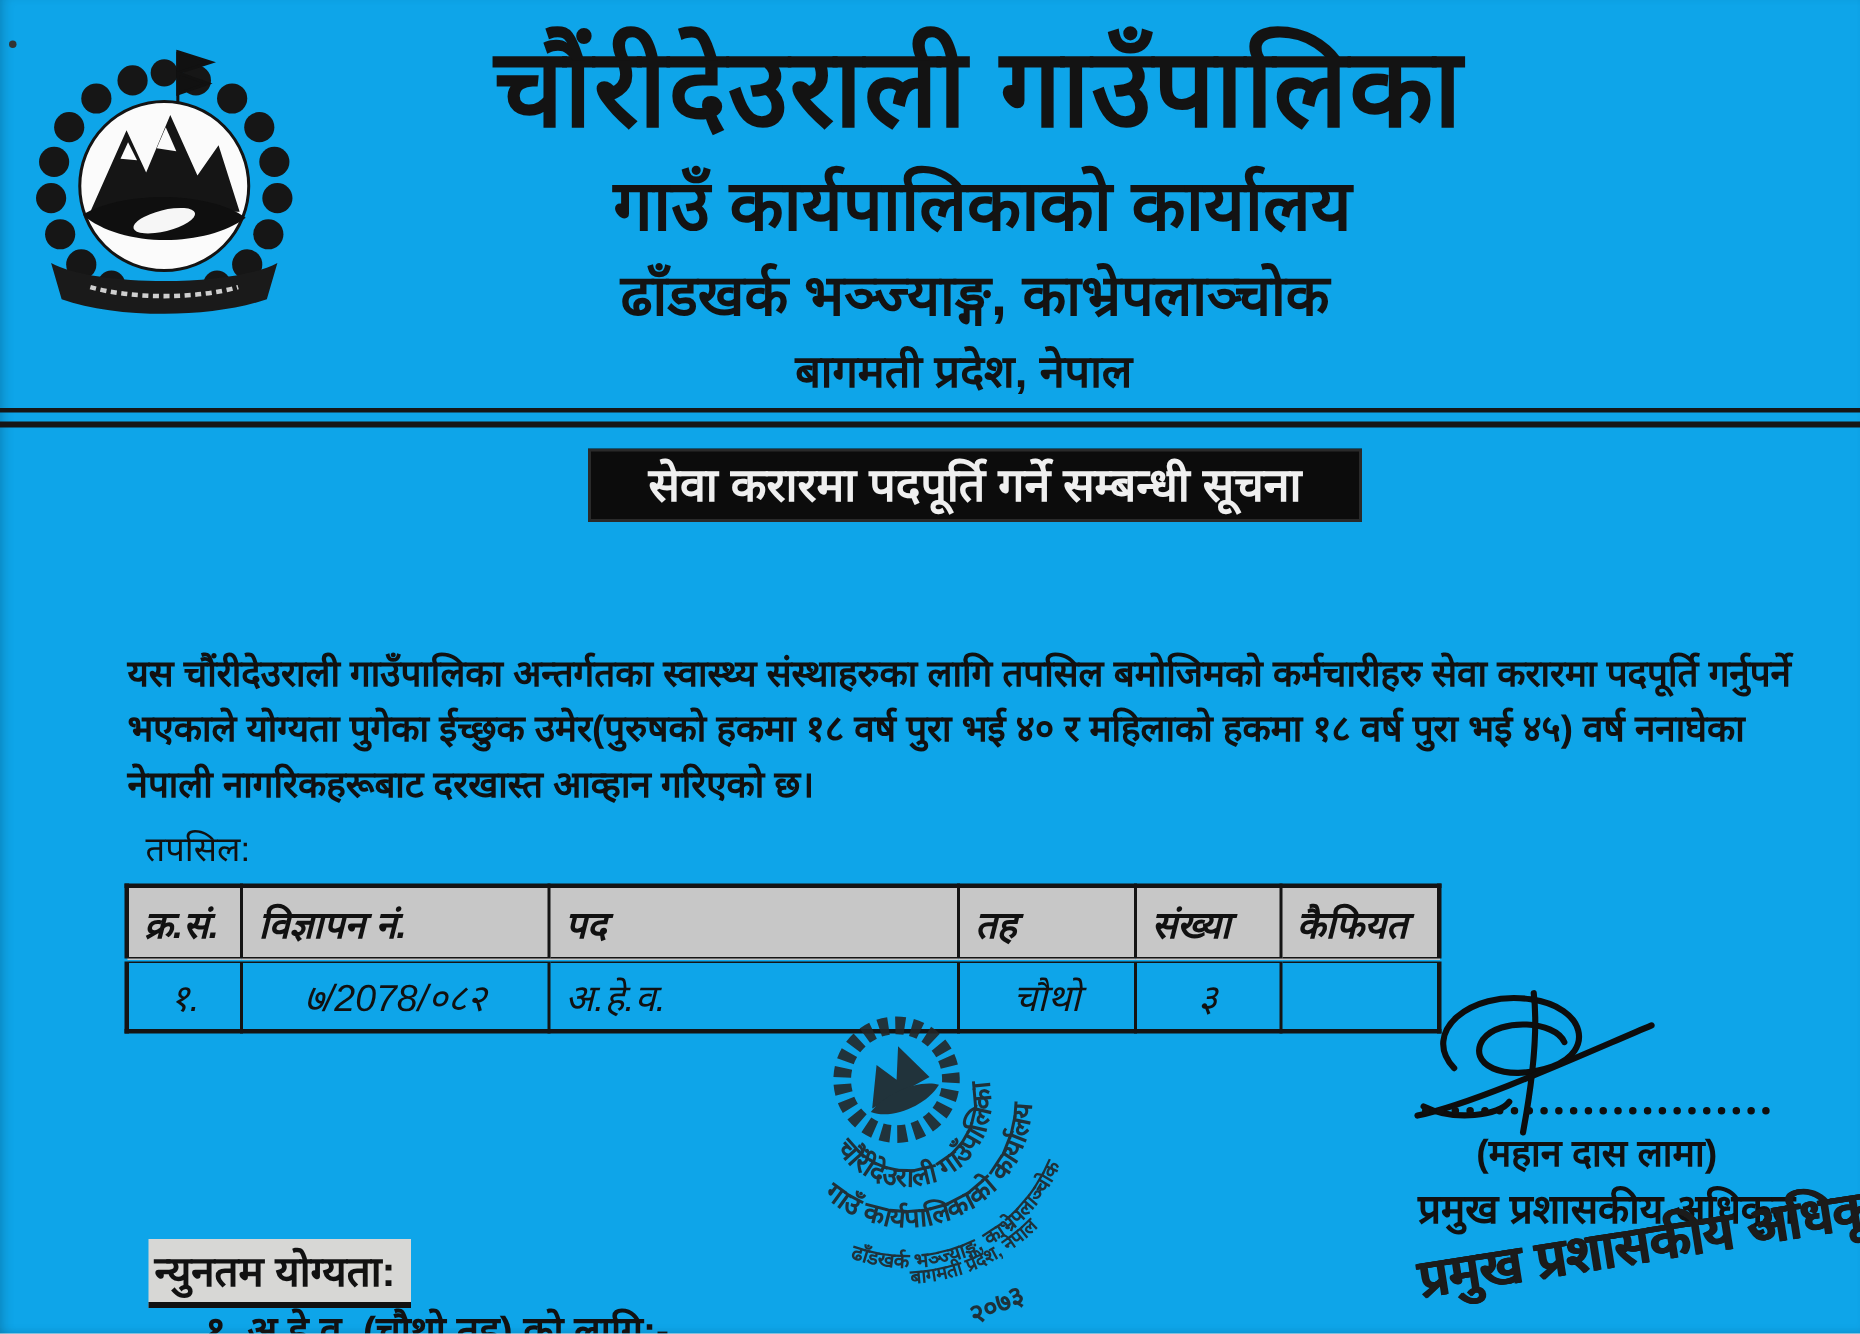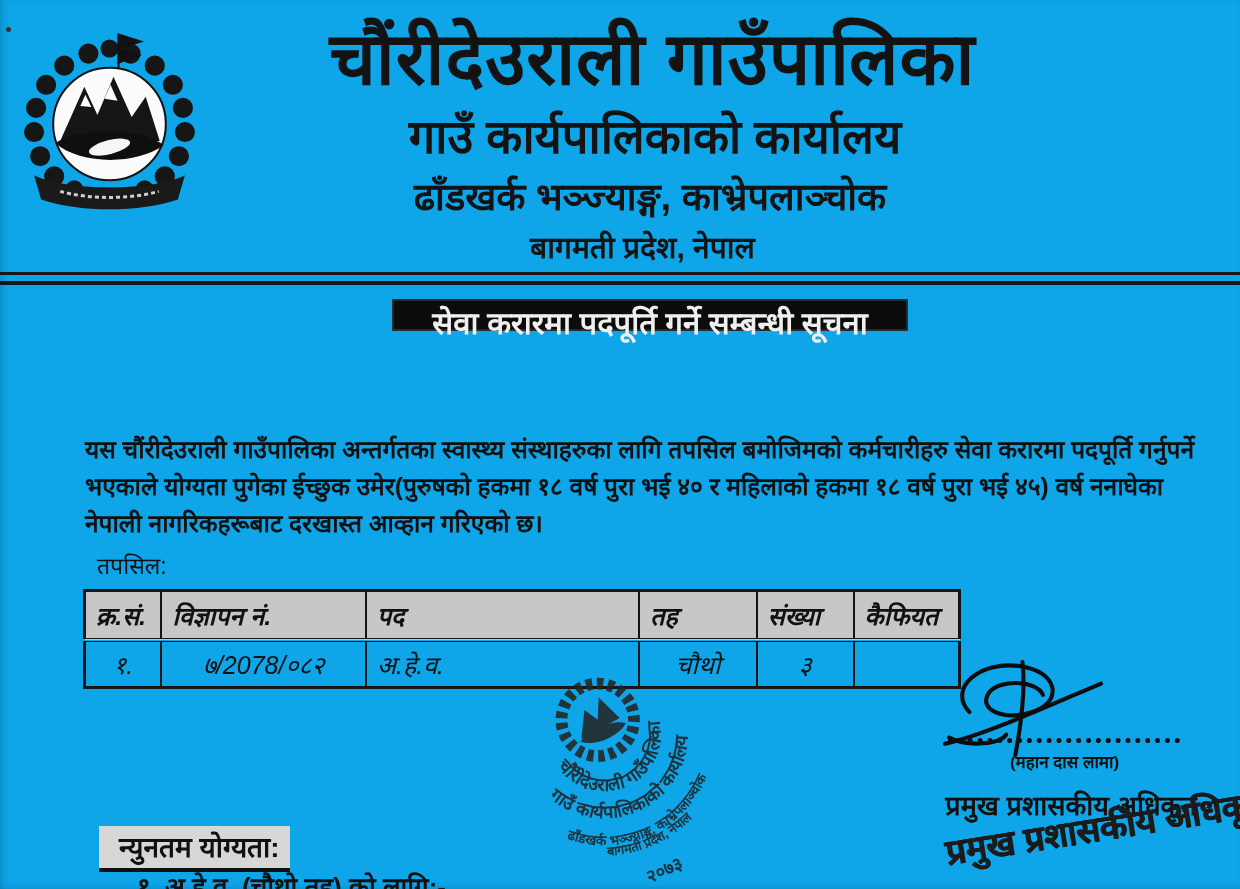--- a/index.html
+++ b/index.html
@@ -13,47 +13,47 @@
   .ctr{text-align:center;}
   .ink{color:#131313;}
   
   .t1{left:200px;top:6px;width:905px;font-size:73px;font-weight:bold;letter-spacing:1px;}
   .t2{left:205px;top:103px;width:900px;font-size:47px;font-weight:bold;}
   .t3{left:205px;top:169px;width:890px;font-size:38px;font-weight:bold;}
   .t4{left:205px;top:226px;width:875px;font-size:30px;font-weight:bold;}
   
   .rule{left:0;top:272px;width:1240px;height:6px;border-top:3px solid #161616;border-bottom:4px solid #161616;}
   
-  .banner{left:392px;top:299px;width:516px;height:32px;background:#0c0c0c;color:#efefef;
+  .banner{left:392px;top:299px;width:516px;height:49px;background:#0c0c0c;color:#efefef;
     font-size:31px;font-weight:bold;line-height:49px;text-align:center;box-shadow:0 0 0 2px #2a2a2a inset;}
   .pubdate{right:32px;top:367px;font-size:25px;font-weight:bold;}
   .para{left:85px;top:431px;width:1125px;font-size:24.5px;line-height:37px;font-weight:700;text-align:left;}
   .tapasil{left:97px;top:549px;font-size:23px;font-weight:normal;}
   
   table.sched{position:absolute;left:83px;top:589px;width:878px;border-collapse:collapse;
     border:3px solid #141414;font-size:25px;font-style:italic;}
   table.sched th{background:#c7c7c7;border:2px solid #141414;border-bottom:4px double #141414;
     text-align:left;padding:6px 10px;height:33px;font-size:25px;}
   table.sched td{border:2px solid #141414;padding:5px 10px;height:34px;}
   .cc{text-align:center;}
   
   .dotline{left:948px;top:716px;width:232px;height:22px;border-bottom:5px dotted #0f0f0f;}
-  .sig-name{left:942px;top:750px;width:245px;font-size:17px;font-weight:bold;text-align:center;}
+  .sig-name{left:942px;top:750px;width:245px;font-size:25px;font-weight:bold;text-align:center;}
   .sig-title{left:932px;top:786px;width:278px;font-size:27px;font-weight:bold;text-align:center;}
   .stamp-overlay{
     left:946px;top:828px;width:300px;font-size:35px;font-weight:bold;color:#1b1b1b;
     transform:rotate(-9deg);transform-origin:left center;letter-spacing:0px;white-space:nowrap;
     text-shadow:0.6px 0 0 #1b1b1b, -0.6px 0 0 #1b1b1b;
   }
   
   .round-stamp{left:488px;top:666px;width:290px;height:235px;transform:rotate(-24deg);opacity:.88;}
   .round-stamp text{font-family:"Liberation Sans","DejaVu Sans",sans-serif;font-weight:bold;fill:#222;}
   
   .qual-head{left:99px;top:826px;font-size:28px;font-weight:bold;background:#d7d7d5;
-    padding:1px 10px 3px 20px;border-bottom:4px solid #111;}
+    padding:1px 10px 3px 4px;border-bottom:4px solid #111;}
   .qual-item{left:137px;top:868px;font-size:26px;font-weight:bold;white-space:nowrap;}
   .speck{width:5px;height:5px;border-radius:50%;background:#333;}
 </style>
 </head>
 <body>
 
 <div class="page">
 
   <div class="abs speck" style="left:6px;top:27px;"></div>
 

